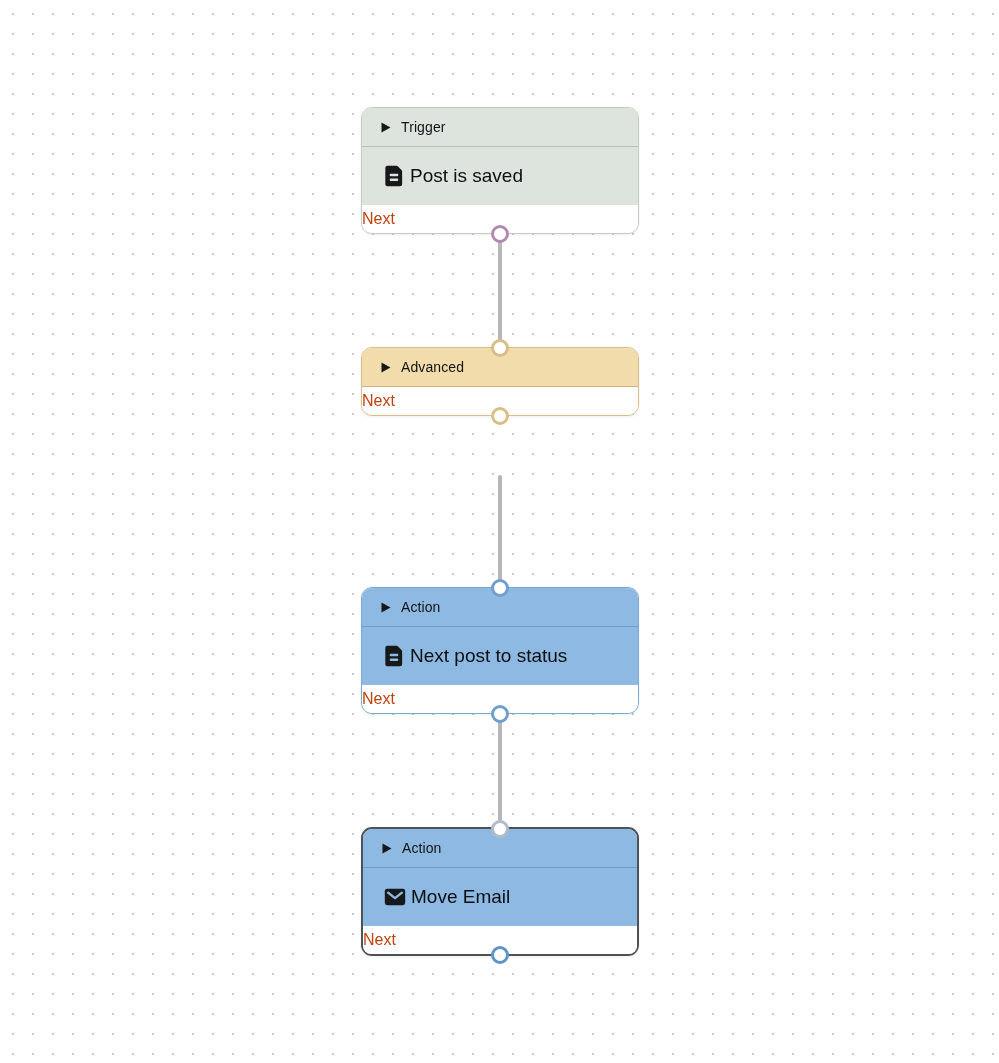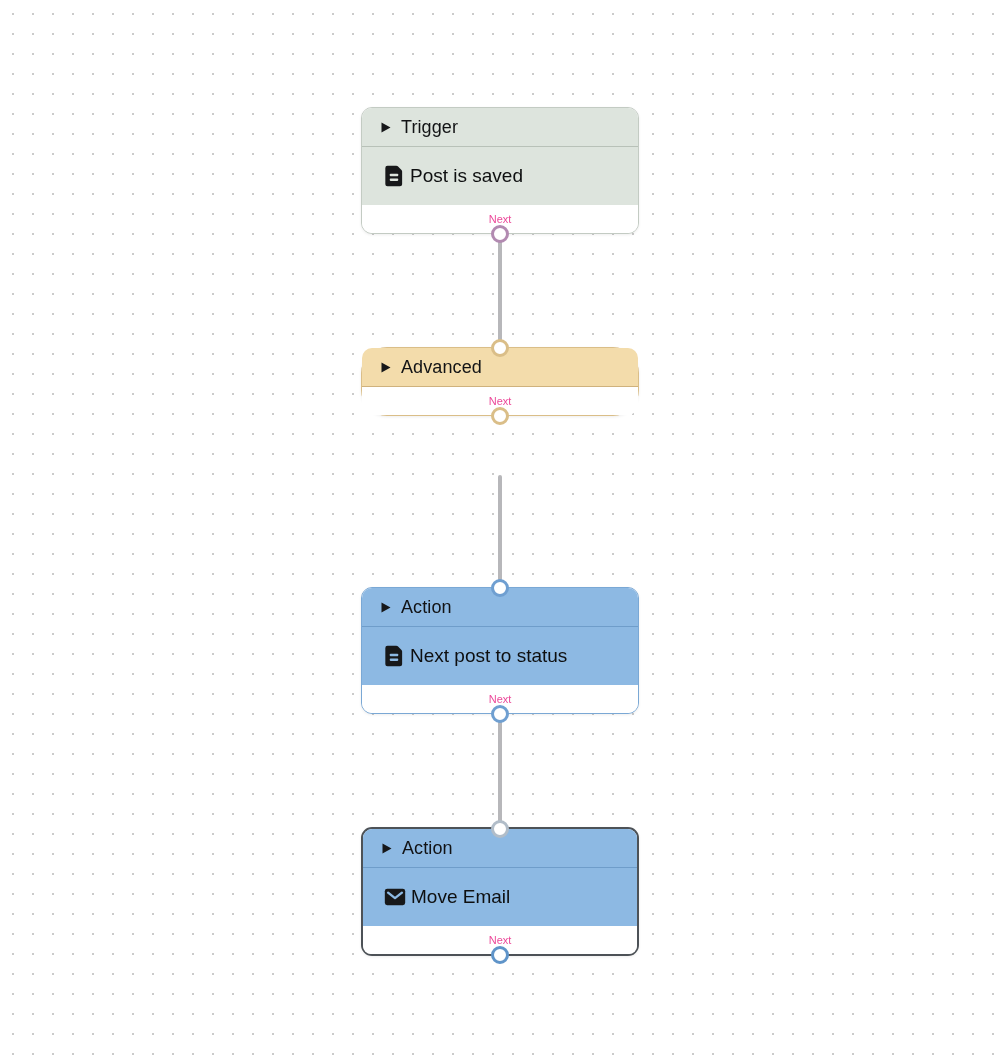--- a/index.html
+++ b/index.html
@@ -14,26 +14,26 @@
     border:1px solid var(--border,#ccc);border-radius:11px;background:#ffffff;
     box-shadow:0 1px 3px rgba(0,0,0,.07);
   }
   .node.selected{border-width:2px;}
   .node-header{
     display:flex;align-items:center;gap:10px;height:38px;padding:0 19px;
     background:var(--fill);border-bottom:1px solid var(--divider);
     border-radius:10px 10px 0 0;
   }
   .node.selected .node-header{border-radius:9px 9px 0 0;}
-  .node-header .type-label{font-size:18px;color:#121315;letter-spacing:.1px;}
+  .node-header .type-label{font-size:14px;color:#121315;letter-spacing:.1px;}
   .node-body{display:flex;align-items:center;gap:3px;height:58px;padding:0 19px;background:var(--fill);}
   .node-body .node-title{font-size:19px;color:#0e0f10;}
   .node-footer{
-    height:28px;display:flex;align-items:center;justify-content:center;
-    background:#ffffff;border-radius:0 0 10px 10px;font-size:11px;color:#ec4899;
+    height:28px;display:flex;align-items:center;justify-content:flex-start;
+    background:#ffffff;border-radius:0 0 10px 10px;font-size:16px;color:#c2410c;
   }
   .node.selected .node-footer{border-radius:0 0 8px 8px;}
   .handle{
     position:absolute;left:50%;width:12px;height:12px;background:#ffffff;
     border:3px solid #999;border-radius:50%;transform:translateX(-50%);z-index:3;cursor:crosshair;
   }
   .handle-in{top:-9.5px;border-color:var(--in-handle,#b7b7ba);}
   .handle-out{bottom:-9.5px;border-color:var(--out-handle,#b7b7ba);}
   .icon{display:inline-flex;flex:none;align-items:center;justify-content:center;}
   .caret-icon svg{display:block;}
@@ -66,21 +66,21 @@
         </svg>
       </span>
       <span class="node-title">Post is saved</span>
     </div>
     <div class="node-footer">
       <span>Next</span>
     </div>
     <span class="handle handle-out"></span>
   </div>
 
-  <div class="node" style="top: 347px; border-radius: 26px; --fill: #f3dcab; --border: #dabe88; --divider: #cfb27d; --in-handle: #dabe88; --out-handle: #dabe88;">
+  <div class="node" style="top: 347px; --fill: #f3dcab; --border: #dabe88; --divider: #cfb27d; --in-handle: #dabe88; --out-handle: #dabe88;">
     <div class="node-header">
       <span class="icon caret-icon">
         <svg width="10" height="11" viewBox="0 0 10 11">
             <path d="M0.5 0.5 L9.5 5.5 L0.5 10.5 Z" fill="#17181a"></path>
           </svg>
       </span>
       <span class="type-label">Advanced</span>
     </div>
     <div class="node-footer">
       <span>Next</span>

